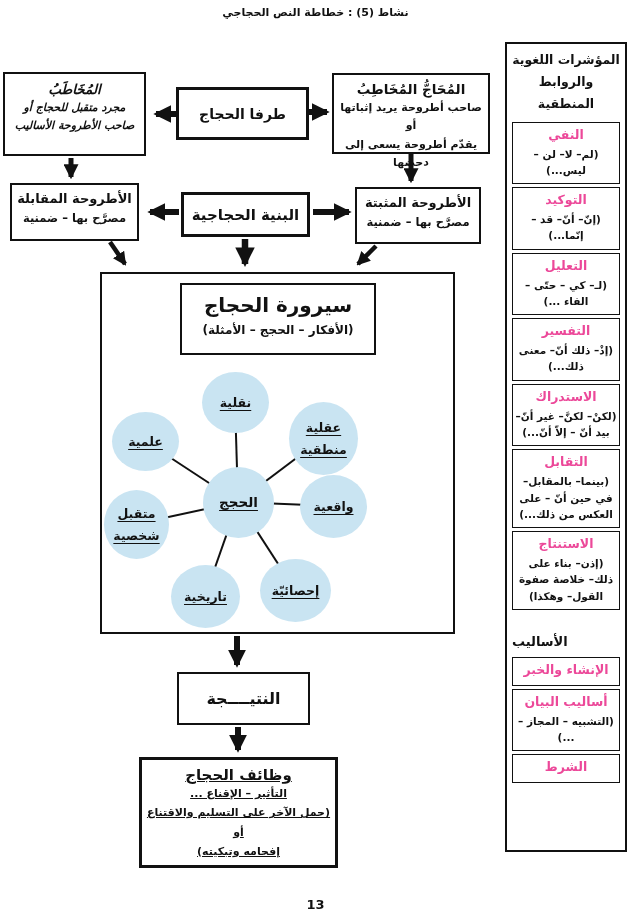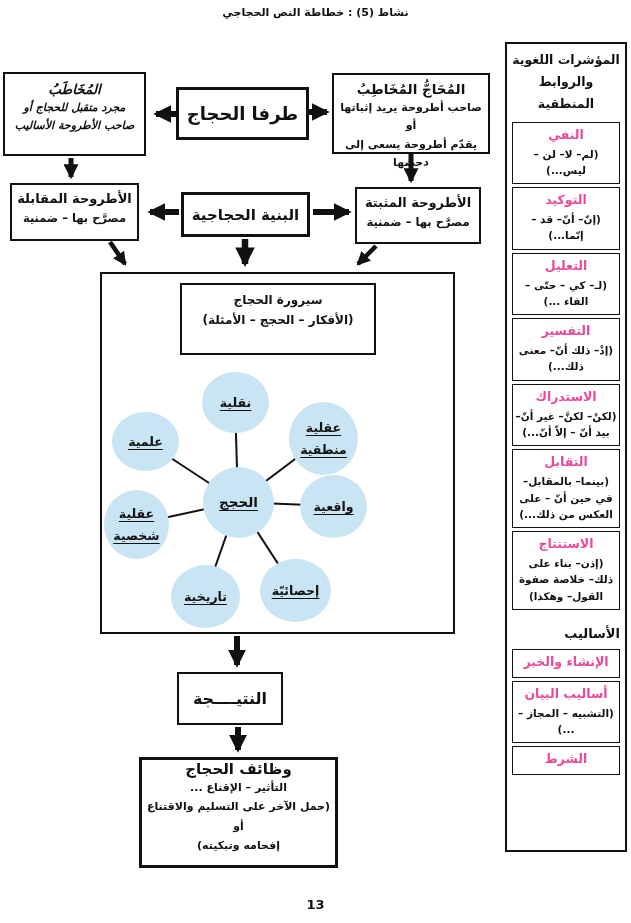--- a/index.html
+++ b/index.html
@@ -5,60 +5,60 @@
   html,body{margin:0;padding:0;background:#fff;}
   body{font-family:"DejaVu Sans",sans-serif;color:#111;}
   #stage{position:relative;width:631px;height:923px;background:#fff;overflow:hidden;direction:rtl;}
   #arrow-layer{position:absolute;left:0;top:0;z-index:1;}
   .abs{position:absolute;z-index:2;box-sizing:border-box;}
   .box{background:#fff;border:2px solid #111;text-align:center;}
   .thick{border-width:3px;}
   .page-title{left:0;top:6px;width:631px;text-align:center;font-size:11px;font-weight:bold;}
   
   .box-arguer{left:332px;top:73px;width:158px;height:81px;padding-top:4px;}
-  .box-parties{left:176px;top:87px;width:133px;height:53px;display:flex;align-items:center;justify-content:center;font-size:18px;font-weight:bold;letter-spacing:1px;}
+  .box-parties{left:176px;top:87px;width:133px;height:53px;display:flex;align-items:center;justify-content:center;font-size:14px;font-weight:bold;letter-spacing:1px;}
   .box-addressee{left:3px;top:72px;width:143px;height:84px;padding-top:5px;font-style:italic;}
   .small-title{font-size:13.5px;font-weight:bold;line-height:1.5;}
   .small-line{font-size:11px;font-weight:bold;line-height:1.65;}
   
   .box-counter{left:10px;top:183px;width:129px;height:58px;padding-top:5px;}
   .box-structure{left:181px;top:192px;width:129px;height:45px;display:flex;align-items:center;justify-content:center;font-size:15px;font-weight:bold;}
   .box-asserted{left:355px;top:187px;width:126px;height:57px;padding-top:5px;}
   .thesis-title{font-size:13px;font-weight:bold;line-height:1.4;}
   .thesis-sub{font-size:11.5px;font-weight:bold;line-height:1.8;}
   
   .main-container{left:100px;top:272px;width:355px;height:362px;border:2px solid #111;background:transparent;}
   .box-process{left:180px;top:283px;width:196px;height:72px;padding-top:8px;}
-  .process-title{font-size:12px;font-weight:bold;}
+  .process-title{font-size:20px;font-weight:bold;}
   .process-sub{font-size:12px;font-weight:bold;margin-top:6px;}
   
   .bubble{border-radius:50%;background:#c9e4f2;display:flex;align-items:center;justify-content:center;text-align:center;font-size:12.5px;font-weight:bold;line-height:1.7;}
   .bubble span{text-decoration:underline;text-underline-offset:3px;}
   .b-naqliya{left:202px;top:372px;width:67px;height:61px;}
   .b-aqliya{left:289px;top:402px;width:69px;height:73px;}
   .b-ilmiya{left:112px;top:412px;width:67px;height:59px;}
   .b-hujaj{left:203px;top:467px;width:71px;height:71px;font-size:13.5px;}
   .b-waqiiya{left:300px;top:475px;width:67px;height:63px;}
   .b-tajarib{left:104px;top:490px;width:65px;height:69px;}
   .b-tarikhiya{left:171px;top:565px;width:69px;height:63px;}
   .b-ihsaiya{left:260px;top:559px;width:71px;height:63px;}
   
-  .box-result{left:177px;top:672px;width:106px;height:53px;display:flex;align-items:center;justify-content:center;font-size:16px;font-weight:bold;border-width:2.5px;}
-  .box-functions{left:139px;top:757px;width:199px;height:111px;border-width:3px;}
+  .box-result{left:177px;top:672px;width:133px;height:53px;display:flex;align-items:center;justify-content:center;font-size:16px;font-weight:bold;border-width:2.5px;}
+  .box-functions{left:139px;top:757px;width:199px;height:111px;padding-top:6px;border-width:3px;text-decoration:underline;}
   .func-title{font-size:15px;font-weight:bold;}
   .func-line{font-size:11px;font-weight:bold;line-height:1.75;}
   .page-number{left:0;top:897px;width:631px;text-align:center;font-size:13px;font-weight:bold;direction:ltr;}
   
   .sidebar{left:505px;top:42px;width:122px;height:810px;border:2.5px solid #111;background:#fff;padding:5px 5px 0 5px;}
   .sb-title{font-size:12.5px;font-weight:bold;text-align:center;line-height:1.75;margin-bottom:7px;}
   .sb-cell{border:1.5px solid #111;margin-bottom:3px;padding:2px 2px 5px;text-align:center;background:#fff;}
   .sb-cell-title{color:#ec4899;font-size:12.5px;font-weight:bold;line-height:1.6;}
   .sb-cell-detail{font-size:10.5px;font-weight:bold;line-height:1.55;margin-top:1px;}
   .sb-cell-detail:empty{display:none;}
-  .sb-section{font-size:13px;font-weight:bold;text-align:right;margin:16px 0 8px;}
+  .sb-section{font-size:13px;font-weight:bold;text-align:left;margin:24px 0 8px;}
 </style>
 </head>
 <body>
 
 <div id="stage">
 
   <svg id="arrow-layer" width="631" height="923">
     <defs>
       <marker id="ah" viewBox="0 0 10 10" refX="8.5" refY="5" markerWidth="3" markerHeight="3" orient="auto-start-reverse">
         <path d="M0,0 L10,5 L0,10 z" fill="#111"></path>
@@ -133,21 +133,21 @@
   <div class="abs bubble b-ilmiya">
       <span>علمية</span>
     </div>
   <div class="abs bubble b-hujaj">
       <span>الحجج</span>
     </div>
   <div class="abs bubble b-waqiiya">
       <span>واقعية</span>
     </div>
   <div class="abs bubble b-tajarib">
-      <span>عقلية شخصية</span>
+      <span>متقبل شخصية</span>
     </div>
   <div class="abs bubble b-tarikhiya">
       <span>تاريخية</span>
     </div>
   <div class="abs bubble b-ihsaiya">
       <span>إحصائيّة</span>
     </div>
 
   <div class="abs box box-result">
     <span>النتيــــجة</span>

